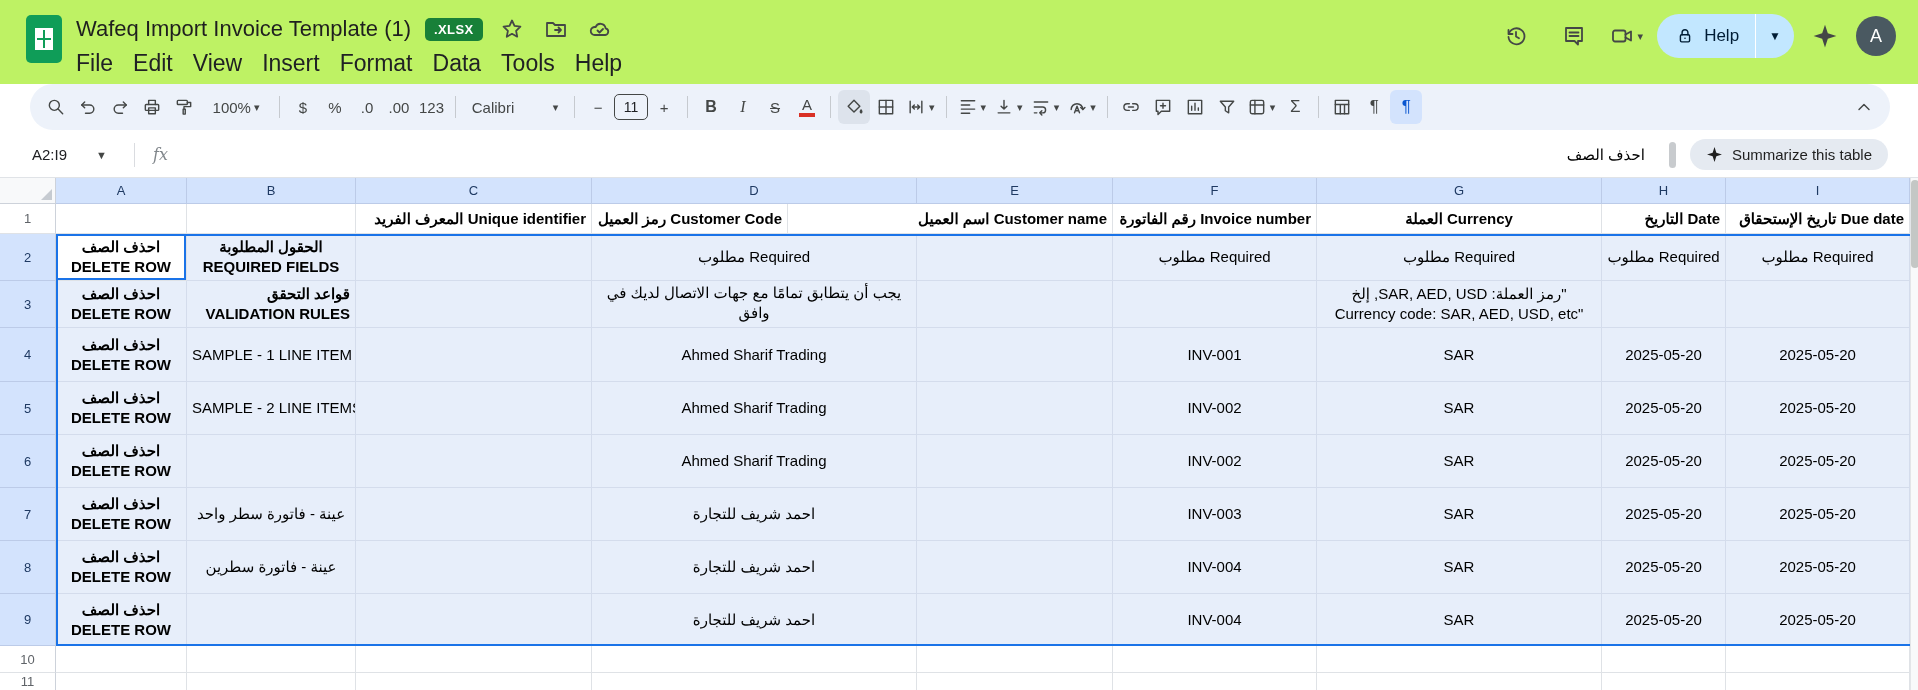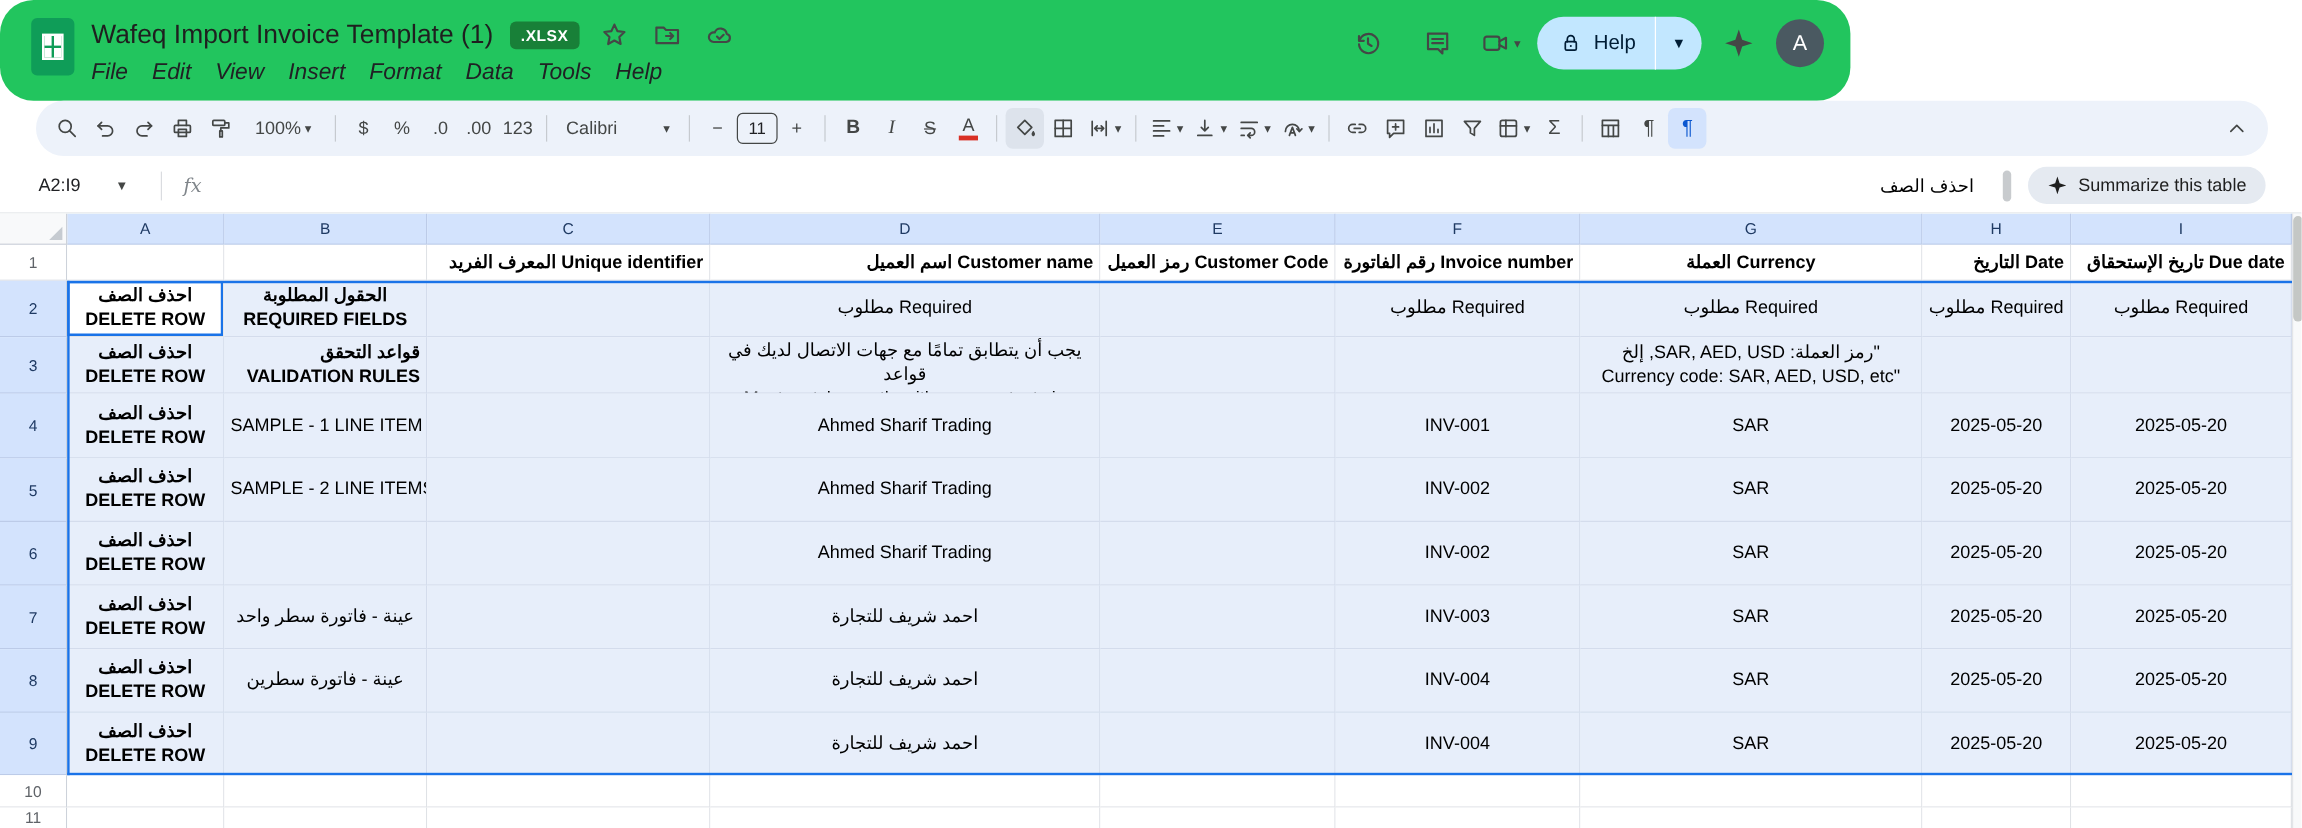--- a/index.html
+++ b/index.html
@@ -1,32 +1,32 @@
 <!DOCTYPE html>
 <html><head>
 <meta charset="utf-8">
 <style>
   * { box-sizing: border-box; margin: 0; padding: 0; }
   html,body { width:1918px; height:690px; overflow:hidden; background:#fff;
     font-family:"Liberation Sans", sans-serif; position:relative; }
 
   
-  .topbar { position:absolute; left:0; top:0; width:1542px; height:84px; background:#22c55e;border-radius:28px; }
+  .topbar { position:absolute; left:0; top:0; width:1918px; height:84px; background:#bef264; }
   .logo { position:absolute; left:26px; top:15px; width:36px; height:48px; background:#0f9d58;
     border-radius:5px; display:flex; align-items:center; justify-content:center; }
   .logo-grid { width:18px; height:22px; display:grid; grid-template-columns:1fr 1fr; grid-template-rows:1fr 1fr;
     gap:2px; background:#0f9d58; border:2px solid #fff; }
   .logo-grid div { background:#fff; }
   .title-row { position:absolute; left:76px; top:14px; display:flex; align-items:center; gap:14px; }
   .doc-title { font-size:22px; color:#1f1f1f; }
   .badge { background:#188038; color:#fff; font-size:13px; font-weight:bold; letter-spacing:.4px;
     padding:4px 9px; border-radius:5px; }
   .ticon { width:30px; height:30px; display:flex; align-items:center; justify-content:center; color:#444746; }
   .menu-row { position:absolute; left:66px; top:46px; display:flex; }
-  .menu-item { font-size:19px; color:#202124; padding:4px 10px; border-radius:6px;font-style:italic; }
+  .menu-item { font-size:23px; color:#202124; padding:4px 10px; border-radius:6px; }
   .tb-right { position:absolute; right:22px; top:14px; display:flex; align-items:center; gap:14px; }
   .tb-icon-btn { width:44px; height:44px; border-radius:50%; display:flex; align-items:center; justify-content:center; color:#444746; }
   .video-wrap { display:flex; align-items:center; gap:4px; color:#444746; }
   .share-pill { height:44px; background:#c2e7ff; border-radius:22px; display:flex; align-items:center; color:#001d35; }
   .share-main { display:flex; align-items:center; gap:9px; padding:0 16px 0 18px; font-size:17px; }
   .share-divider { width:1px; height:44px; background:#ffffff; }
   .share-caret { padding:0 13px; font-size:12px; }
   .avatar { width:40px; height:40px; border-radius:50%; background:#4a5961; color:#fff; font-size:18px;
     display:flex; align-items:center; justify-content:center; }
   .caret { font-size:11px; color:#444746; }
@@ -383,25 +383,25 @@
       <div class="col-letter" style="width: 124px;">H</div>
       <div class="col-letter" style="width: 184px;">I</div>
     </div>
     <div class="sheet-row" style="height: 30px;">
       <div class="row-header">1</div>
       <div class="cell" style="width: 131px;"></div>
       <div class="cell" style="width: 169px;"></div>
       <div class="cell a-right b" style="width: 236px;">
         <div class="line" dir="rtl">Unique identifier المعرف الفريد</div>
       </div>
+      <div class="cell a-right b" style="width: 196px;">
+        <div class="line" dir="rtl">Customer Code رمز العميل</div>
+      </div>
       <div class="cell a-right b" style="width: 325px;">
         <div class="line" dir="rtl">Customer name اسم العميل</div>
-      </div>
-      <div class="cell a-right b" style="width: 196px;">
-        <div class="line" dir="rtl">Customer Code رمز العميل</div>
       </div>
       <div class="cell a-right b" style="width: 204px;">
         <div class="line" dir="rtl">Invoice number رقم الفاتورة</div>
       </div>
       <div class="cell a-center b" style="width: 285px;">
         <div class="line" dir="rtl">Currency العملة</div>
       </div>
       <div class="cell a-right b" style="width: 124px;">
         <div class="line" dir="rtl">Date التاريخ</div>
       </div>
@@ -443,21 +443,21 @@
         <div class="line" dir="rtl">احذف الصف</div>
         <div class="line" dir="ltr">DELETE ROW</div>
       </div>
       <div class="cell selcell a-center b" style="width: 169px; align-items: flex-end;">
         <div class="line" dir="rtl">قواعد التحقق</div>
         <div class="line" dir="ltr">VALIDATION RULES</div>
       </div>
       <div class="cell selcell" style="width: 236px;"></div>
       <div class="cell selcell a-center top" style="width: 325px;">
         <div class="line" dir="rtl">يجب أن يتطابق تمامًا مع جهات الاتصال لديك في</div>
-        <div class="line" dir="rtl">قواعد</div>
+        <div class="line" dir="rtl">وافق</div>
         <div class="line" dir="ltr">Must match exactly with your contacts in</div>
       </div>
       <div class="cell selcell" style="width: 196px;"></div>
       <div class="cell selcell" style="width: 204px;"></div>
       <div class="cell selcell a-center" style="width: 285px;">
         <div class="line" dir="rtl">"رمز العملة: SAR, AED, USD, إلخ</div>
         <div class="line" dir="ltr">Currency code: SAR, AED, USD, etc"</div>
       </div>
       <div class="cell selcell" style="width: 124px;"></div>
       <div class="cell selcell" style="width: 184px;"></div>

